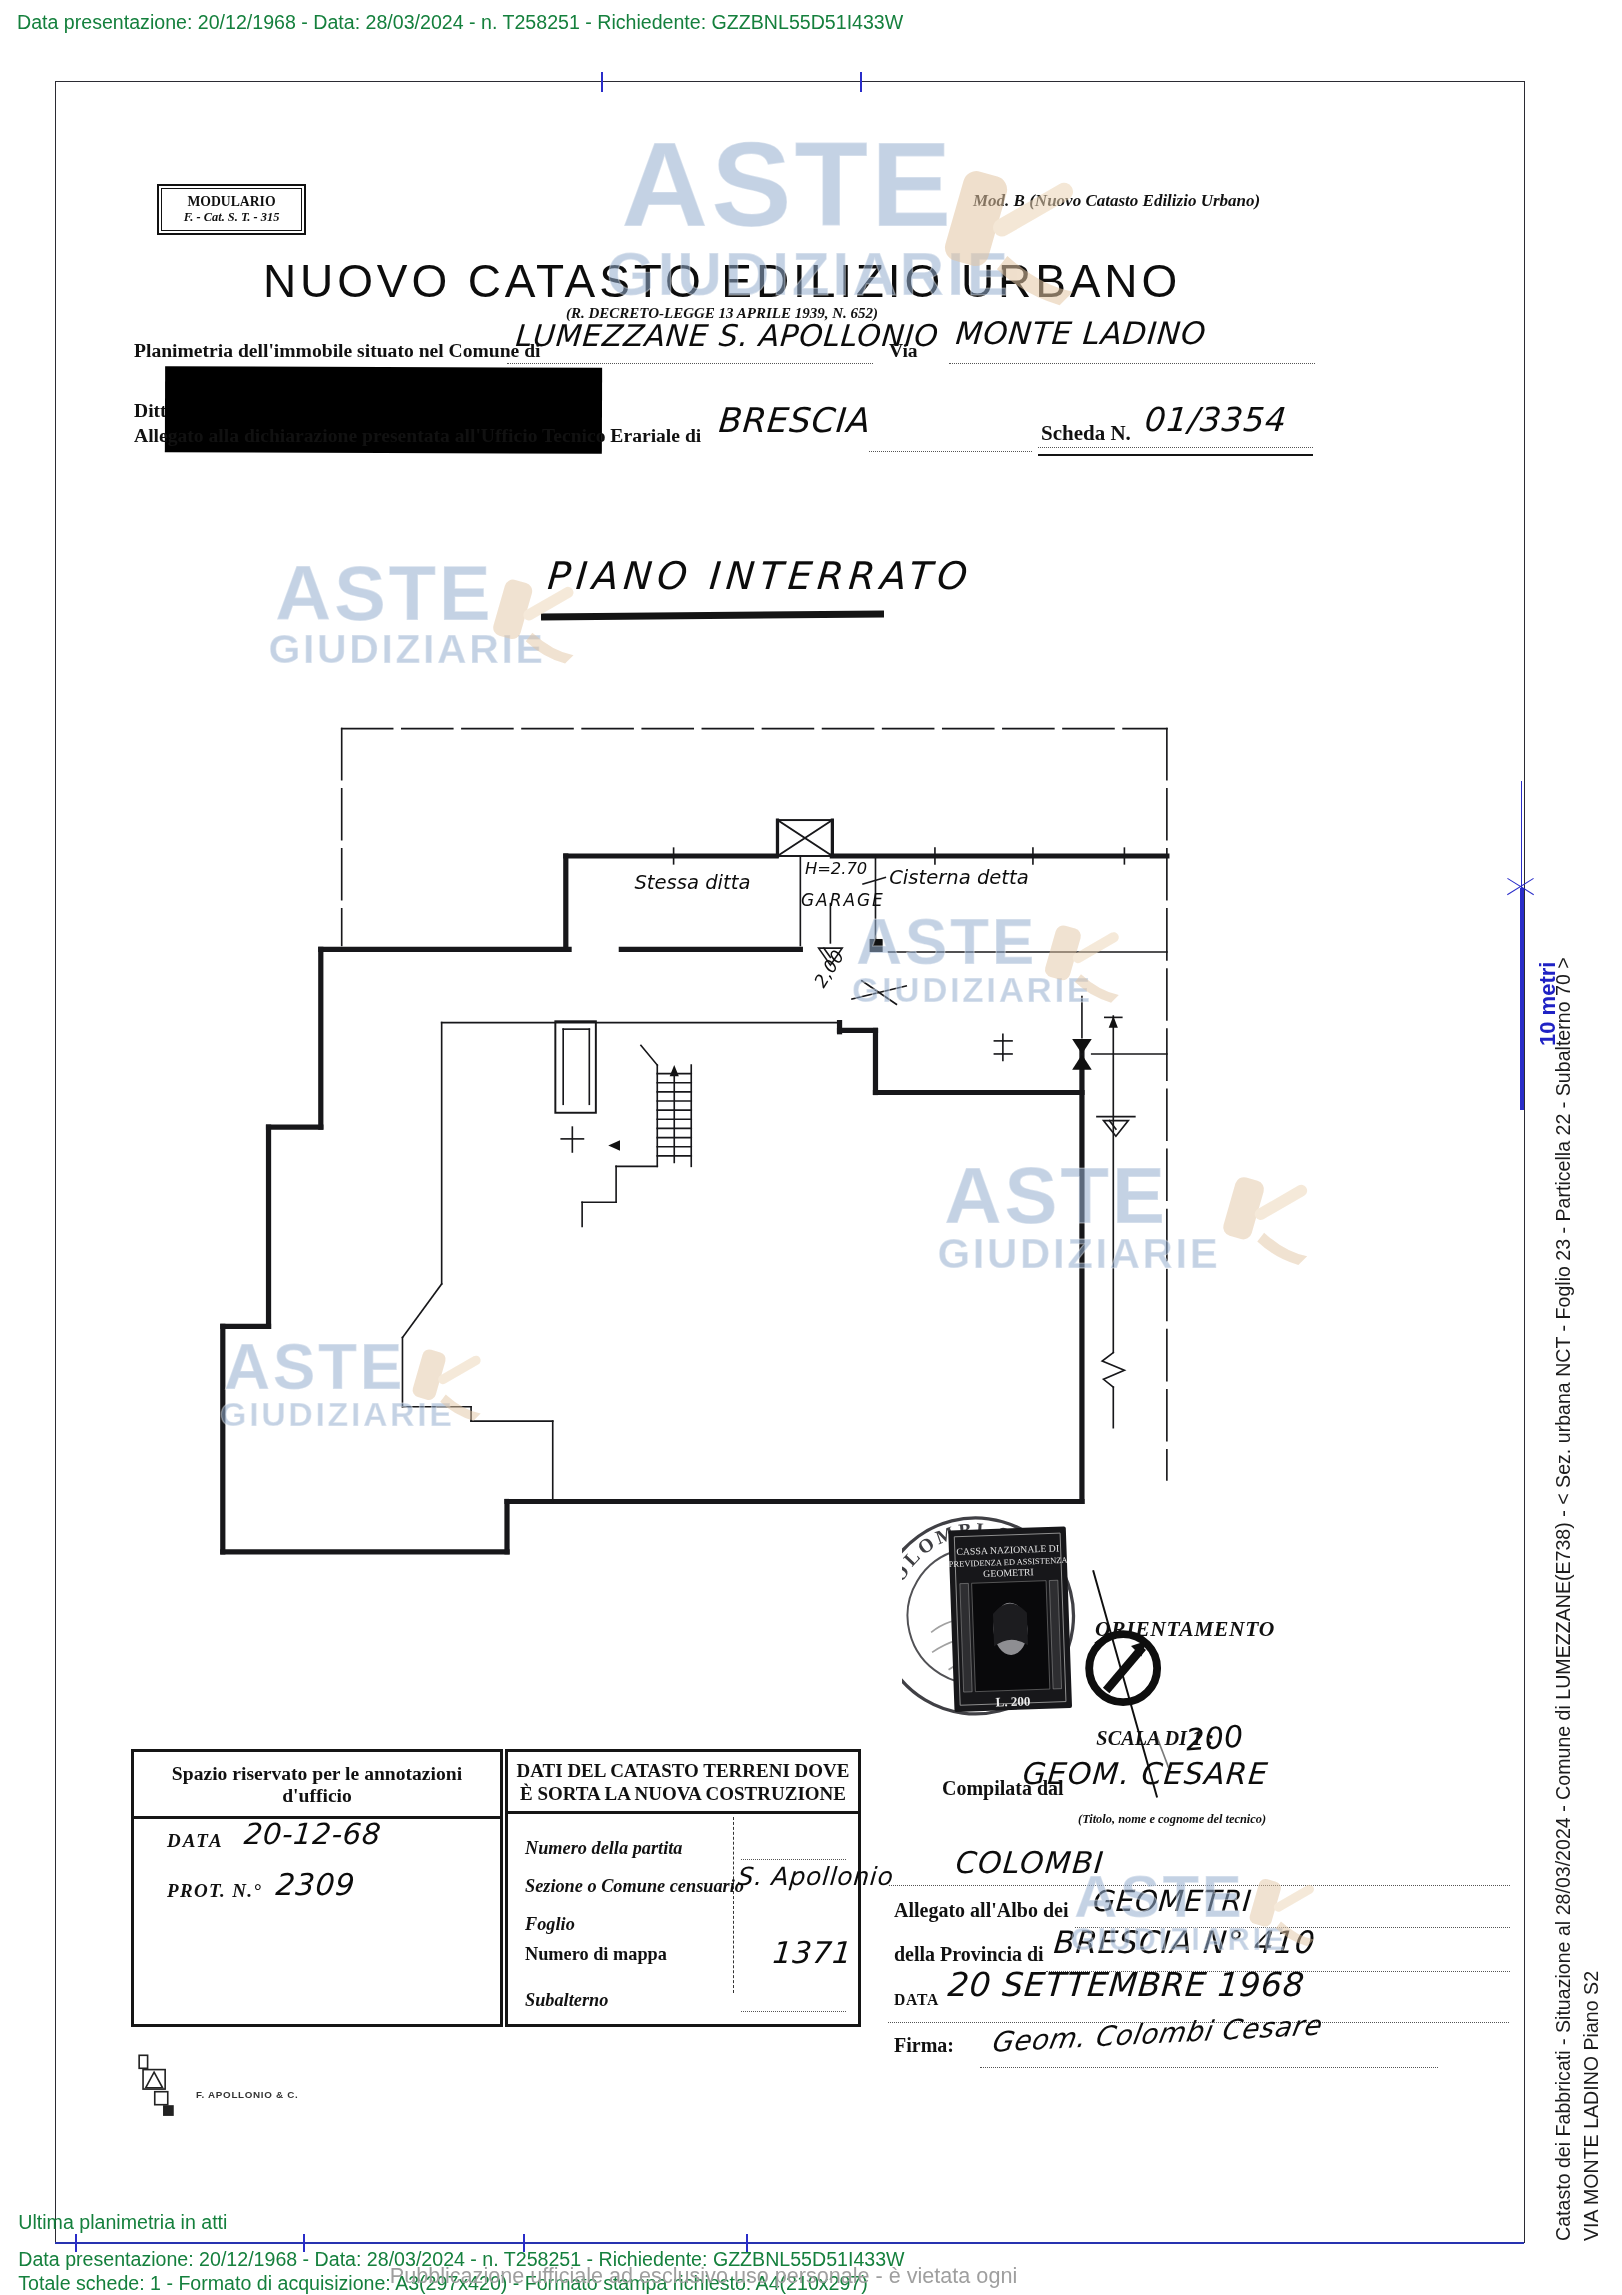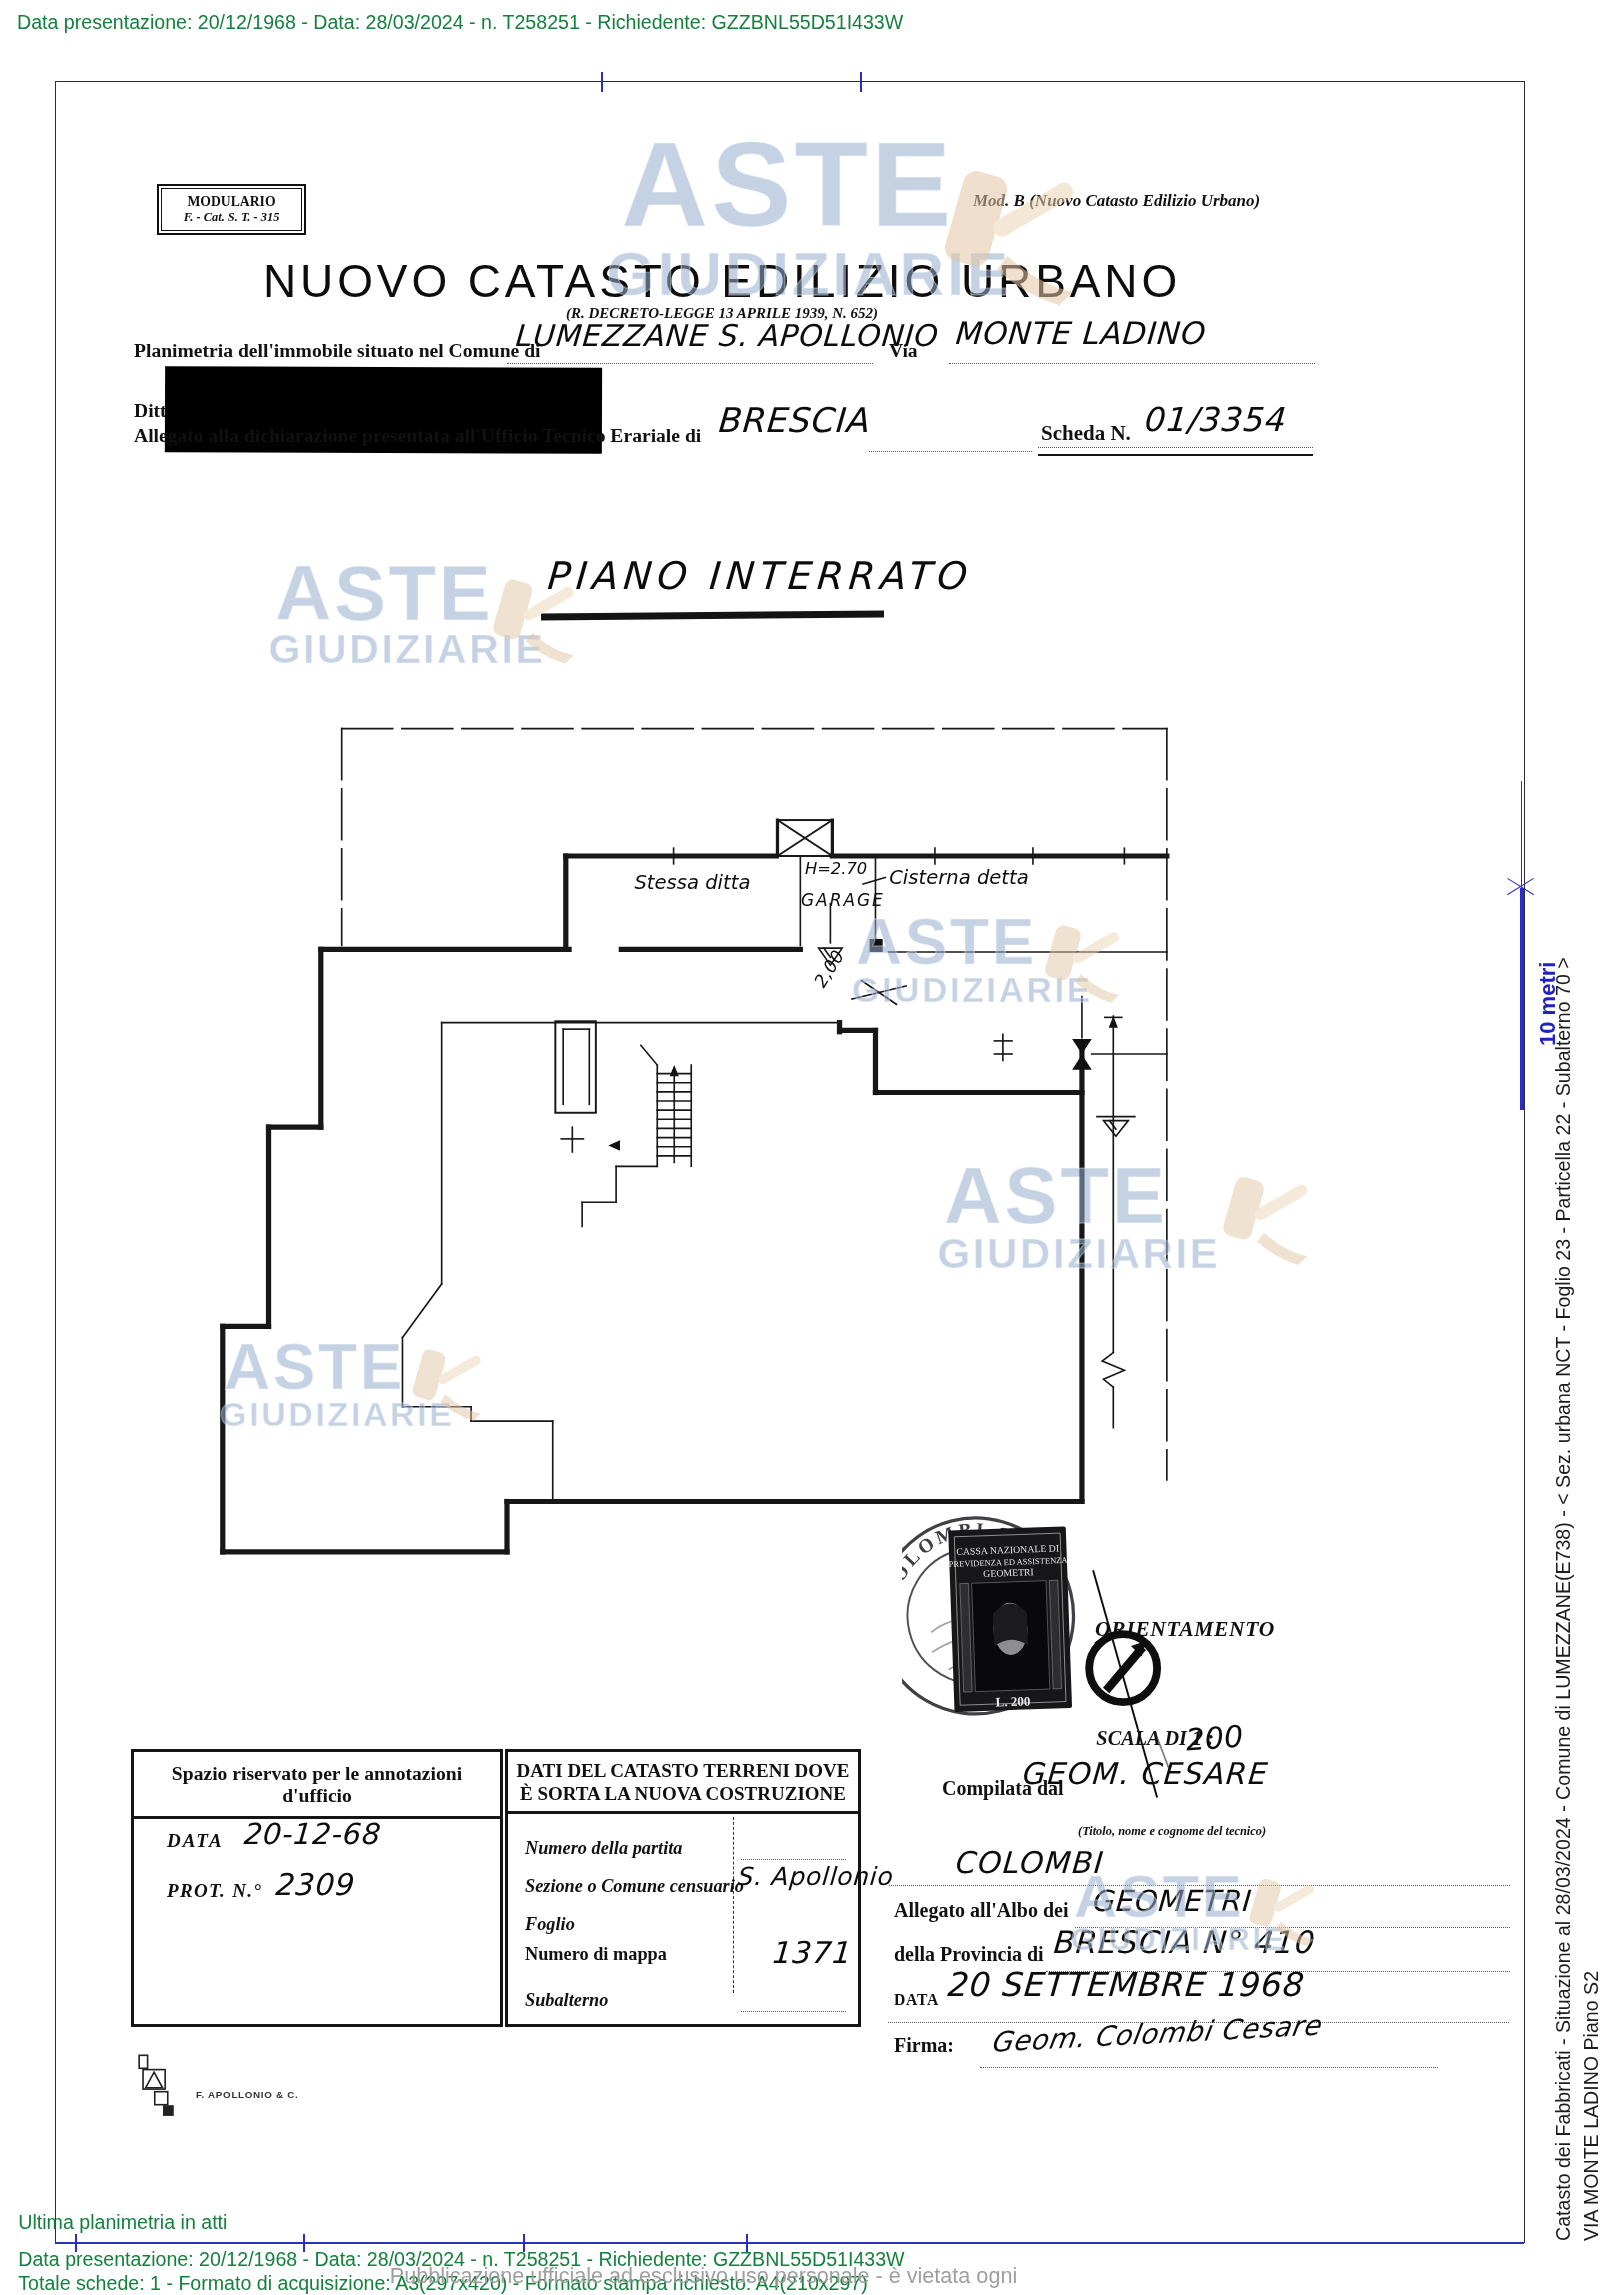--- a/index.html
+++ b/index.html
@@ -266,21 +266,21 @@
     <div class="abs hand" style="left:230px;top:110px;font-size:25px;">S. Apollonio</div>
     <div class="abs ser" style="left:17px;top:162px;font-size:18.3px;font-weight:600;font-style:italic;white-space:nowrap;">Foglio</div>
     <div class="abs ser" style="left:17px;top:192px;font-size:18.3px;font-weight:600;white-space:nowrap;">Numero di mappa</div>
     <div class="abs hand" style="left:265px;top:183px;font-size:30px;">1371</div>
     <div class="abs ser" style="left:17px;top:238px;font-size:18.3px;font-weight:600;font-style:italic;white-space:nowrap;">Subalterno</div>
     <div class="dot" style="left:233px;top:259px;width:105px;"></div>
   </div>
 
   <div class="abs ser lbl" style="left:894px;top:1777px;font-size:20px;margin-left:48px;">Compilata dal</div>
   <div class="abs hand" style="left:1023px;top:1756px;font-size:30px;letter-spacing:1.3px;">GEOM.  CESARE</div>
-  <div class="abs ser" style="left:1078px;top:1812px;font-size:12.4px;font-weight:600;font-style:italic;white-space:nowrap;margin-top:12px;">(Titolo, nome e cognome del tecnico)</div>
+  <div class="abs ser" style="left:1078px;top:1812px;font-size:12.4px;font-weight:600;font-style:italic;white-space:nowrap;">(Titolo, nome e cognome del tecnico)</div>
   <div class="abs hand" style="left:956px;top:1845px;font-size:30px;letter-spacing:1.3px;">COLOMBI</div>
   <div class="dot" style="left:889px;top:1885px;width:621px;"></div>
   <div class="abs ser lbl" style="left:894px;top:1899px;font-size:20px;">Allegato all'Albo dei</div>
   <div class="abs hand" style="left:1093px;top:1884px;font-size:29px;">GEOMETRI</div>
   <div class="dot" style="left:1075px;top:1927px;width:435px;"></div>
   <div class="abs ser lbl" style="left:894px;top:1943px;font-size:20px;">della Provincia di</div>
   <div class="abs hand" style="left:1054px;top:1924px;font-size:31px;">BRESCIA  N° 410</div>
   <div class="dot" style="left:1046px;top:1971px;width:464px;"></div>
   <div class="abs ser" style="left:894px;top:1991px;font-size:15.7px;font-weight:700;letter-spacing:0.7px;">DATA</div>
   <div class="abs hand" style="left:948px;top:1965px;font-size:33px;">20 SETTEMBRE 1968</div>

